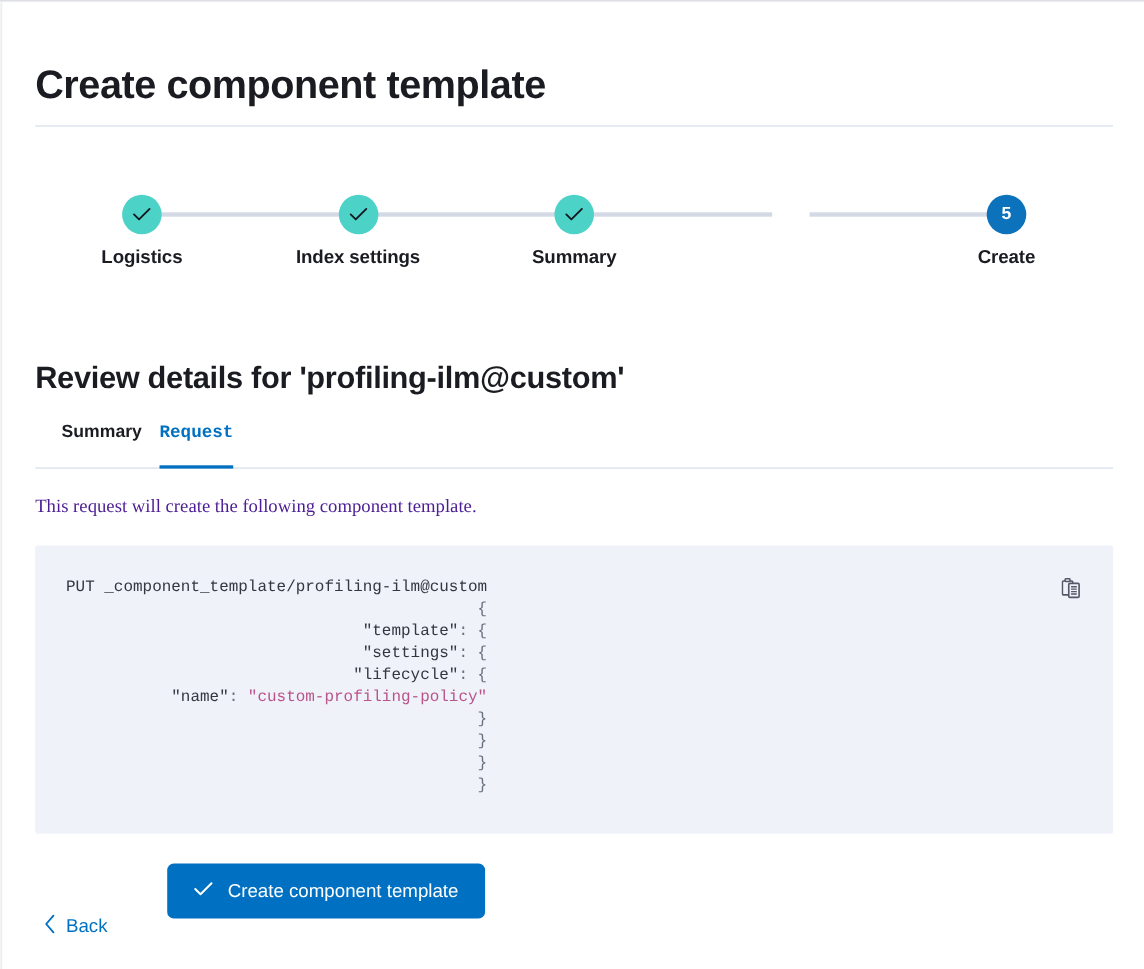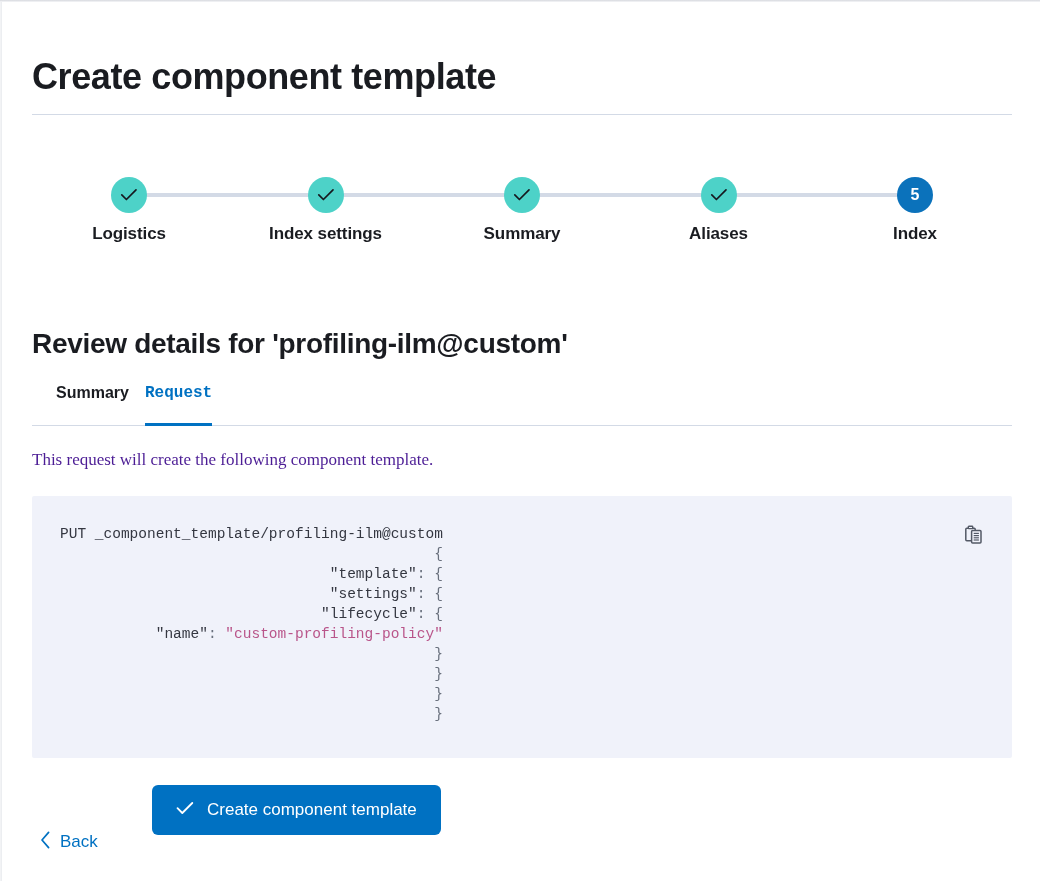--- a/index.html
+++ b/index.html
@@ -283,31 +283,23 @@
           <div class="step-label">Index settings</div>
         </div>
         <div class="step" style="left: 490px;">
           <div class="step-circle done" style="background: rgb(77, 210, 200);">
             <svg width="18" height="14" viewBox="0 0 18 14" fill="none" xmlns="http://www.w3.org/2000/svg" aria-hidden="true">
               <path d="M1.8 6.9 L6.4 11.5 L16 1.9" stroke="#16191f" stroke-width="1.7" stroke-linecap="round" stroke-linejoin="round"></path>
             </svg>
           </div>
           <div class="step-label">Summary</div>
         </div>
-        <div class="step" style="left: 686.5px;">
-          <div class="step-circle done" style="background: rgb(77, 210, 200);">
-            <svg width="18" height="14" viewBox="0 0 18 14" fill="none" xmlns="http://www.w3.org/2000/svg" aria-hidden="true">
-              <path d="M1.8 6.9 L6.4 11.5 L16 1.9" stroke="#16191f" stroke-width="1.7" stroke-linecap="round" stroke-linejoin="round"></path>
-            </svg>
-          </div>
-          <div class="step-label">Aliases</div>
-        </div>
         <div class="step" style="left: 883px;">
           <div class="step-circle current" style="background: rgb(11, 114, 187);">5</div>
-          <div class="step-label">Index</div>
+          <div class="step-label">Create</div>
         </div>
       </div>
 
     <h2 class="section-title">Review details for 'profiling-ilm@custom'</h2>
 
     <div class="tabs">
       <div class="tabs-underline"></div>
       <div class="tab" id="tab-0" style="left: 0px; margin-left: 24px;">Summary</div>
       <div class="tab active" id="tab-1" style="left: 113px; color: rgb(0, 113, 194); border-bottom-color: rgb(0, 113, 194); font-family: Liberation Mono, monospace;">Request</div>
     </div>

